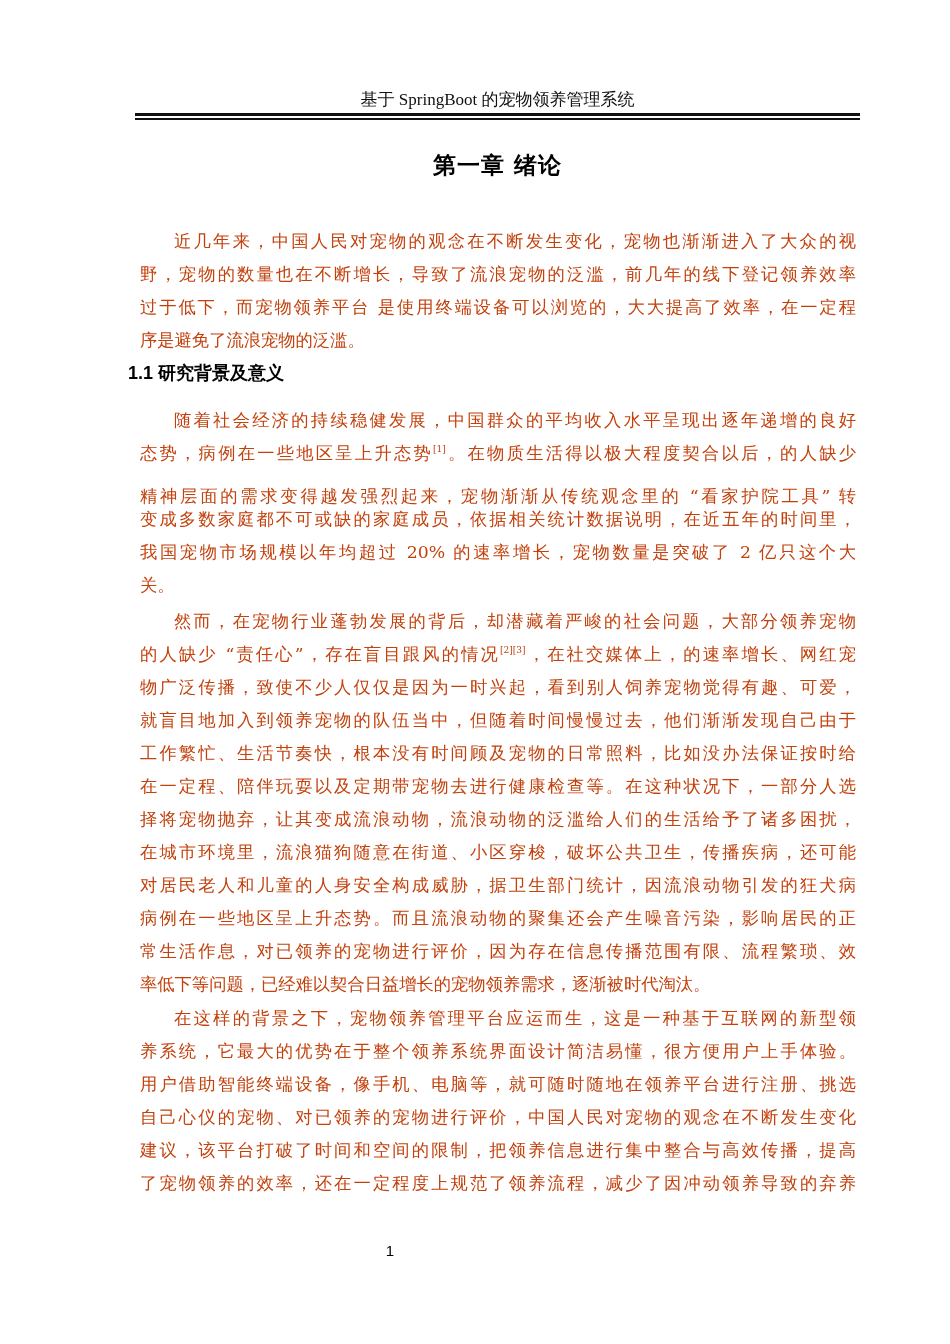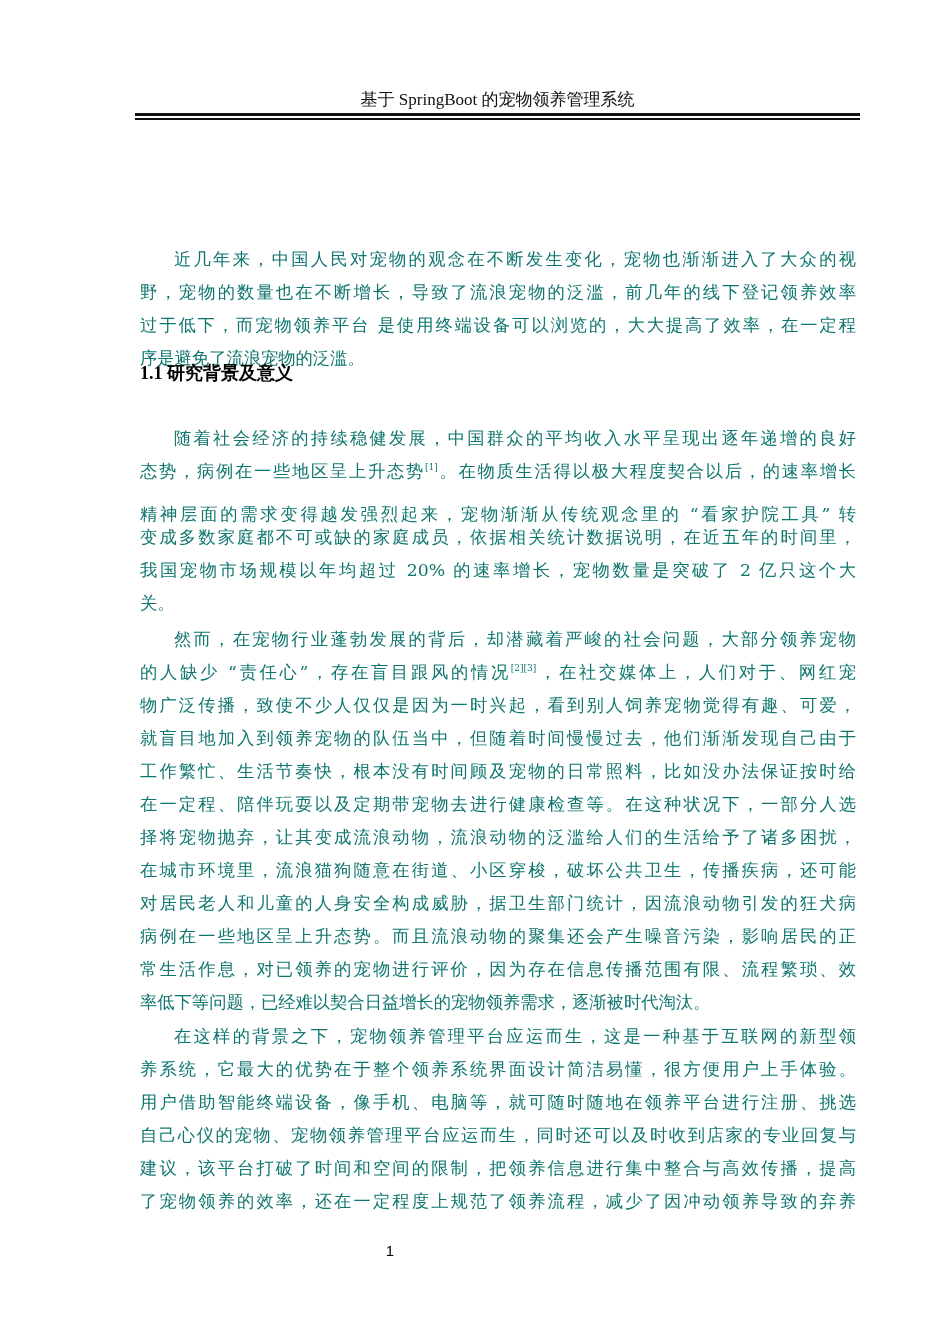--- a/index.html
+++ b/index.html
@@ -7,78 +7,79 @@
          font-family: "DejaVu Serif", "Liberation Serif", serif; color: #000; }
   .page { position: absolute; left: 0; top: 0; width: 950px; height: 1344px; background: #fff; padding-left: 26px; }
   .running-header { position: absolute; left: 135px; width: 725px; top: 90px; text-align: center;
                     font-size: 17px; line-height: 20px; color: #111; font-family: "Liberation Serif", "DejaVu Serif", serif; }
   .header-rule { position: absolute; left: 135px; width: 725px; top: 113px; height: 7px; }
   .header-rule .thick { position: absolute; left: 0; right: 0; top: 0; height: 3px; background: #111; }
   .header-rule .thin { position: absolute; left: 0; right: 0; top: 5px; height: 1.5px; background: #111; }
   .chapter-title { position: absolute; left: 135px; width: 725px; top: 150px; text-align: center;
                    font-family: "DejaVu Sans", "Liberation Sans", sans-serif; font-weight: bold;
                    font-size: 23px; line-height: 30px; letter-spacing: 1px; }
-  .section-heading { position: absolute; left: 140px; top: 360px; font-family: Liberation Serif, serif;
+  .section-heading { position: absolute; left: 128px; top: 360px; font-family: Liberation Sans, sans-serif;
                      font-weight: bold; font-size: 18px; line-height: 26px; }
   .line { position: absolute; left: 140px; width: 716px; height: 26px; font-size: 17.3px; line-height: 26px;
-          white-space: nowrap; text-align: justify; text-align-last: justify; color: #0f766e; margin-top: 18px; }
+          white-space: nowrap; text-align: justify; text-align-last: justify; color: #c2410c; }
   .line.indent { left: 174px; width: 682px; }
   .line.last { text-align-last: left; }
   sup { font-size: 9px; line-height: 0; vertical-align: 7px; }
   .page-number { position: absolute; left: 380px; width: 20px; top: 1242px; text-align: center;
                  font-family: "Liberation Sans", "DejaVu Sans", sans-serif; font-size: 15px; line-height: 18px; }
 </style>
 </head>
 <body>
 
 <div class="page">
 
   <div class="running-header">基于 SpringBoot 的宠物领养管理系统</div>
   <div class="header-rule">
     <div class="thick"></div>
     <div class="thin"></div>
   </div>
 
+  <div class="chapter-title">第一章  绪论</div>
 
   <div>
     <div class="line indent" style="top:228px">近几年来，中国人民对宠物的观念在不断发生变化，宠物也渐渐进入了大众的视</div>
     <div class="line" style="top:261px">野，宠物的数量也在不断增长，导致了流浪宠物的泛滥，前几年的线下登记领养效率</div>
     <div class="line" style="top:294px">过于低下，而宠物领养平台 是使用终端设备可以浏览的，大大提高了效率，在一定程</div>
     <div class="line last" style="top:327px">序是避免了流浪宠物的泛滥。</div>
   </div>
 
   <div class="section-heading">1.1 研究背景及意义</div>
 
   <div>
     <div class="line indent" style="top:407px">随着社会经济的持续稳健发展，中国群众的平均收入水平呈现出逐年递增的良好</div>
-    <div class="line" style="top:440px"><span>态势，病例在一些地区呈上升态势</span><sup>[1]</sup><span>。在物质生活得以极大程度契合以后，的速率增长</span></div>
+    <div class="line" style="top:440px"><span>态势，病例在一些地区呈上升态势</span><sup>[1]</sup><span>。在物质生活得以极大程度契合以后，的人缺少</span></div>
     <div class="line" style="top:483px">精神层面的需求变得越发强烈起来，宠物渐渐从传统观念里的 “看家护院工具” 转</div>
     <div class="line" style="top:506px">变成多数家庭都不可或缺的家庭成员，依据相关统计数据说明，在近五年的时间里，</div>
     <div class="line" style="top:539px">我国宠物市场规模以年均超过  20% 的速率增长，宠物数量是突破了  2 亿只这个大</div>
     <div class="line last" style="top:572px">关。</div>
   </div>
 
   <div>
     <div class="line indent" style="top:608px">然而，在宠物行业蓬勃发展的背后，却潜藏着严峻的社会问题，大部分领养宠物</div>
-    <div class="line" style="top:641px"><span>的人缺少 “责任心”，存在盲目跟风的情况</span><sup>[2][3]</sup><span>，在社交媒体上，人们对于、网红宠</span></div>
+    <div class="line" style="top:641px"><span>的人缺少 “责任心”，存在盲目跟风的情况</span><sup>[2][3]</sup><span>，在社交媒体上，的速率增长、网红宠</span></div>
     <div class="line" style="top:674px">物广泛传播，致使不少人仅仅是因为一时兴起，看到别人饲养宠物觉得有趣、可爱，</div>
     <div class="line" style="top:707px">就盲目地加入到领养宠物的队伍当中，但随着时间慢慢过去，他们渐渐发现自己由于</div>
     <div class="line" style="top:740px">工作繁忙、生活节奏快，根本没有时间顾及宠物的日常照料，比如没办法保证按时给</div>
     <div class="line" style="top:773px">在一定程、陪伴玩耍以及定期带宠物去进行健康检查等。在这种状况下，一部分人选</div>
     <div class="line" style="top:806px">择将宠物抛弃，让其变成流浪动物，流浪动物的泛滥给人们的生活给予了诸多困扰，</div>
     <div class="line" style="top:839px">在城市环境里，流浪猫狗随意在街道、小区穿梭，破坏公共卫生，传播疾病，还可能</div>
     <div class="line" style="top:872px">对居民老人和儿童的人身安全构成威胁，据卫生部门统计，因流浪动物引发的狂犬病</div>
     <div class="line" style="top:905px">病例在一些地区呈上升态势。而且流浪动物的聚集还会产生噪音污染，影响居民的正</div>
     <div class="line" style="top:938px">常生活作息，对已领养的宠物进行评价，因为存在信息传播范围有限、流程繁琐、效</div>
     <div class="line last" style="top:971px">率低下等问题，已经难以契合日益增长的宠物领养需求，逐渐被时代淘汰。</div>
   </div>
 
   <div>
     <div class="line indent" style="top:1005px">在这样的背景之下，宠物领养管理平台应运而生，这是一种基于互联网的新型领</div>
     <div class="line" style="top:1038px">养系统，它最大的优势在于整个领养系统界面设计简洁易懂，很方便用户上手体验。</div>
     <div class="line" style="top:1071px">用户借助智能终端设备，像手机、电脑等，就可随时随地在领养平台进行注册、挑选</div>
-    <div class="line" style="top:1104px">自己心仪的宠物、宠物领养管理平台应运而生，同时还可以及时收到店家的专业回复与</div>
+    <div class="line" style="top:1104px">自己心仪的宠物、对已领养的宠物进行评价，中国人民对宠物的观念在不断发生变化</div>
     <div class="line" style="top:1137px">建议，该平台打破了时间和空间的限制，把领养信息进行集中整合与高效传播，提高</div>
     <div class="line" style="top:1170px">了宠物领养的效率，还在一定程度上规范了领养流程，减少了因冲动领养导致的弃养</div>
   </div>
 
   <div class="page-number">1</div>
 </div>
 
 </body></html>

